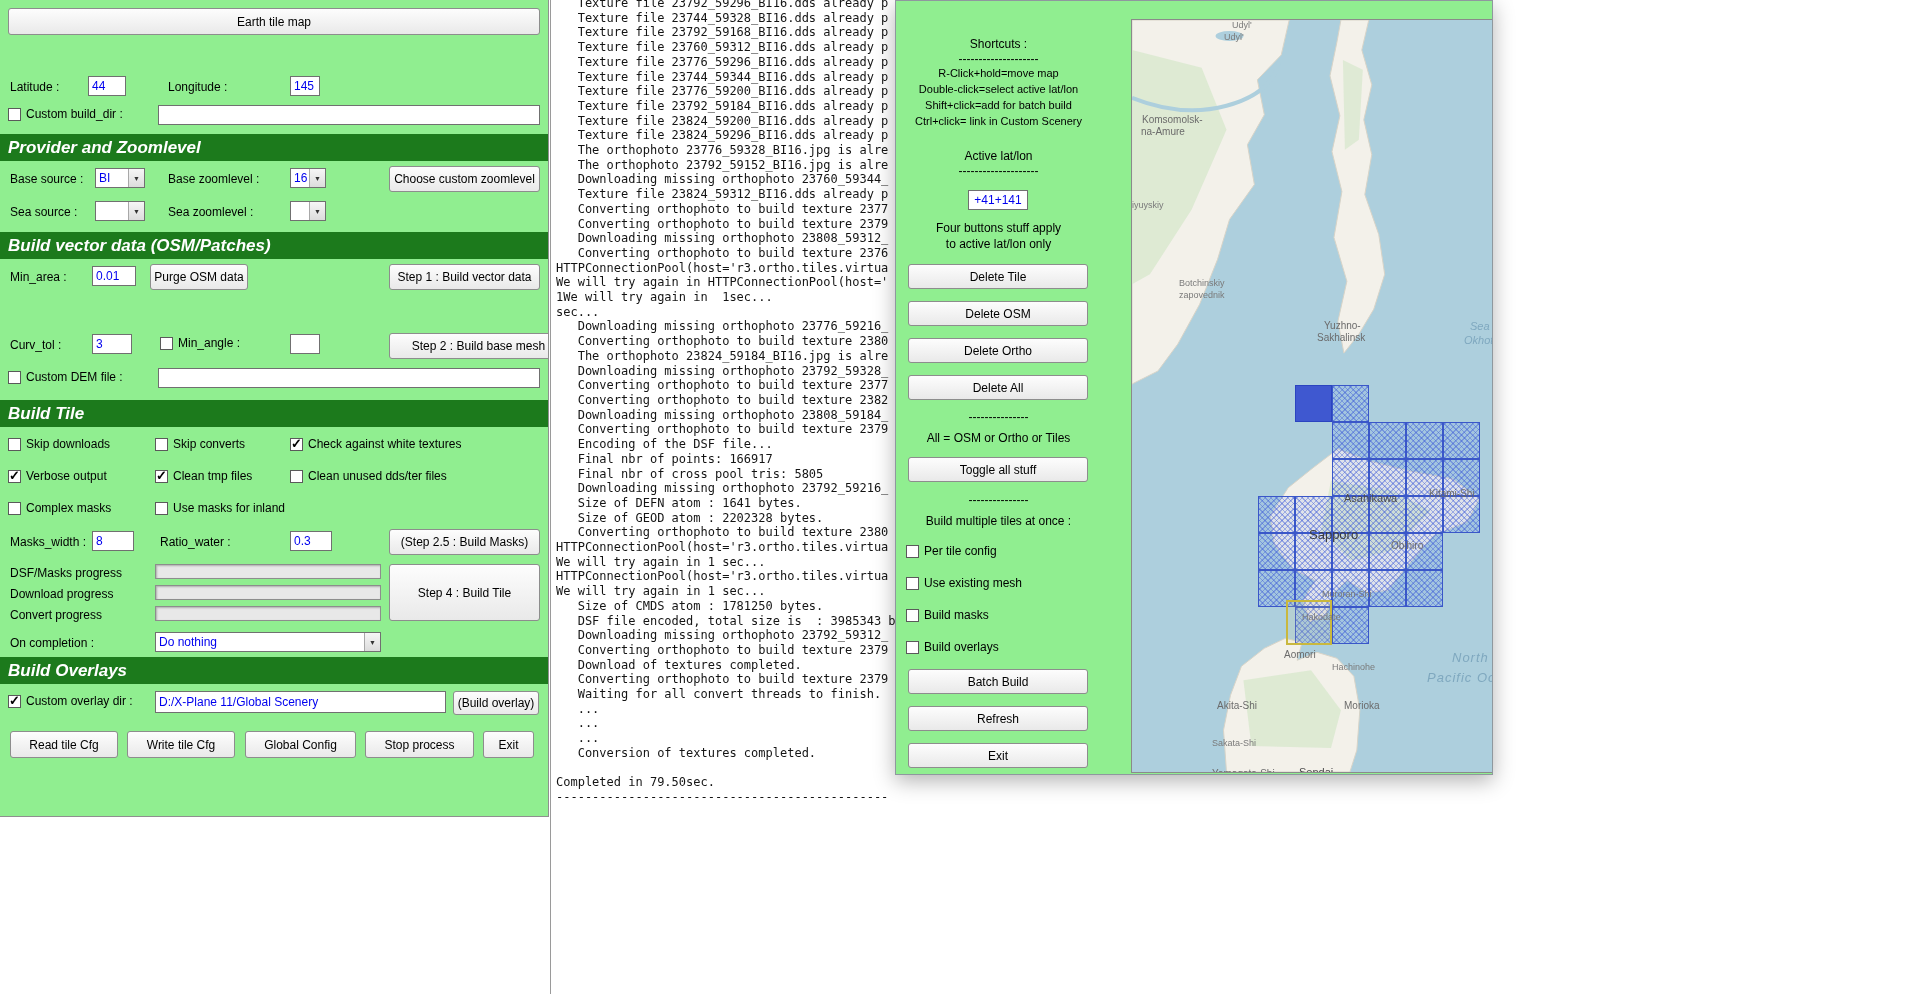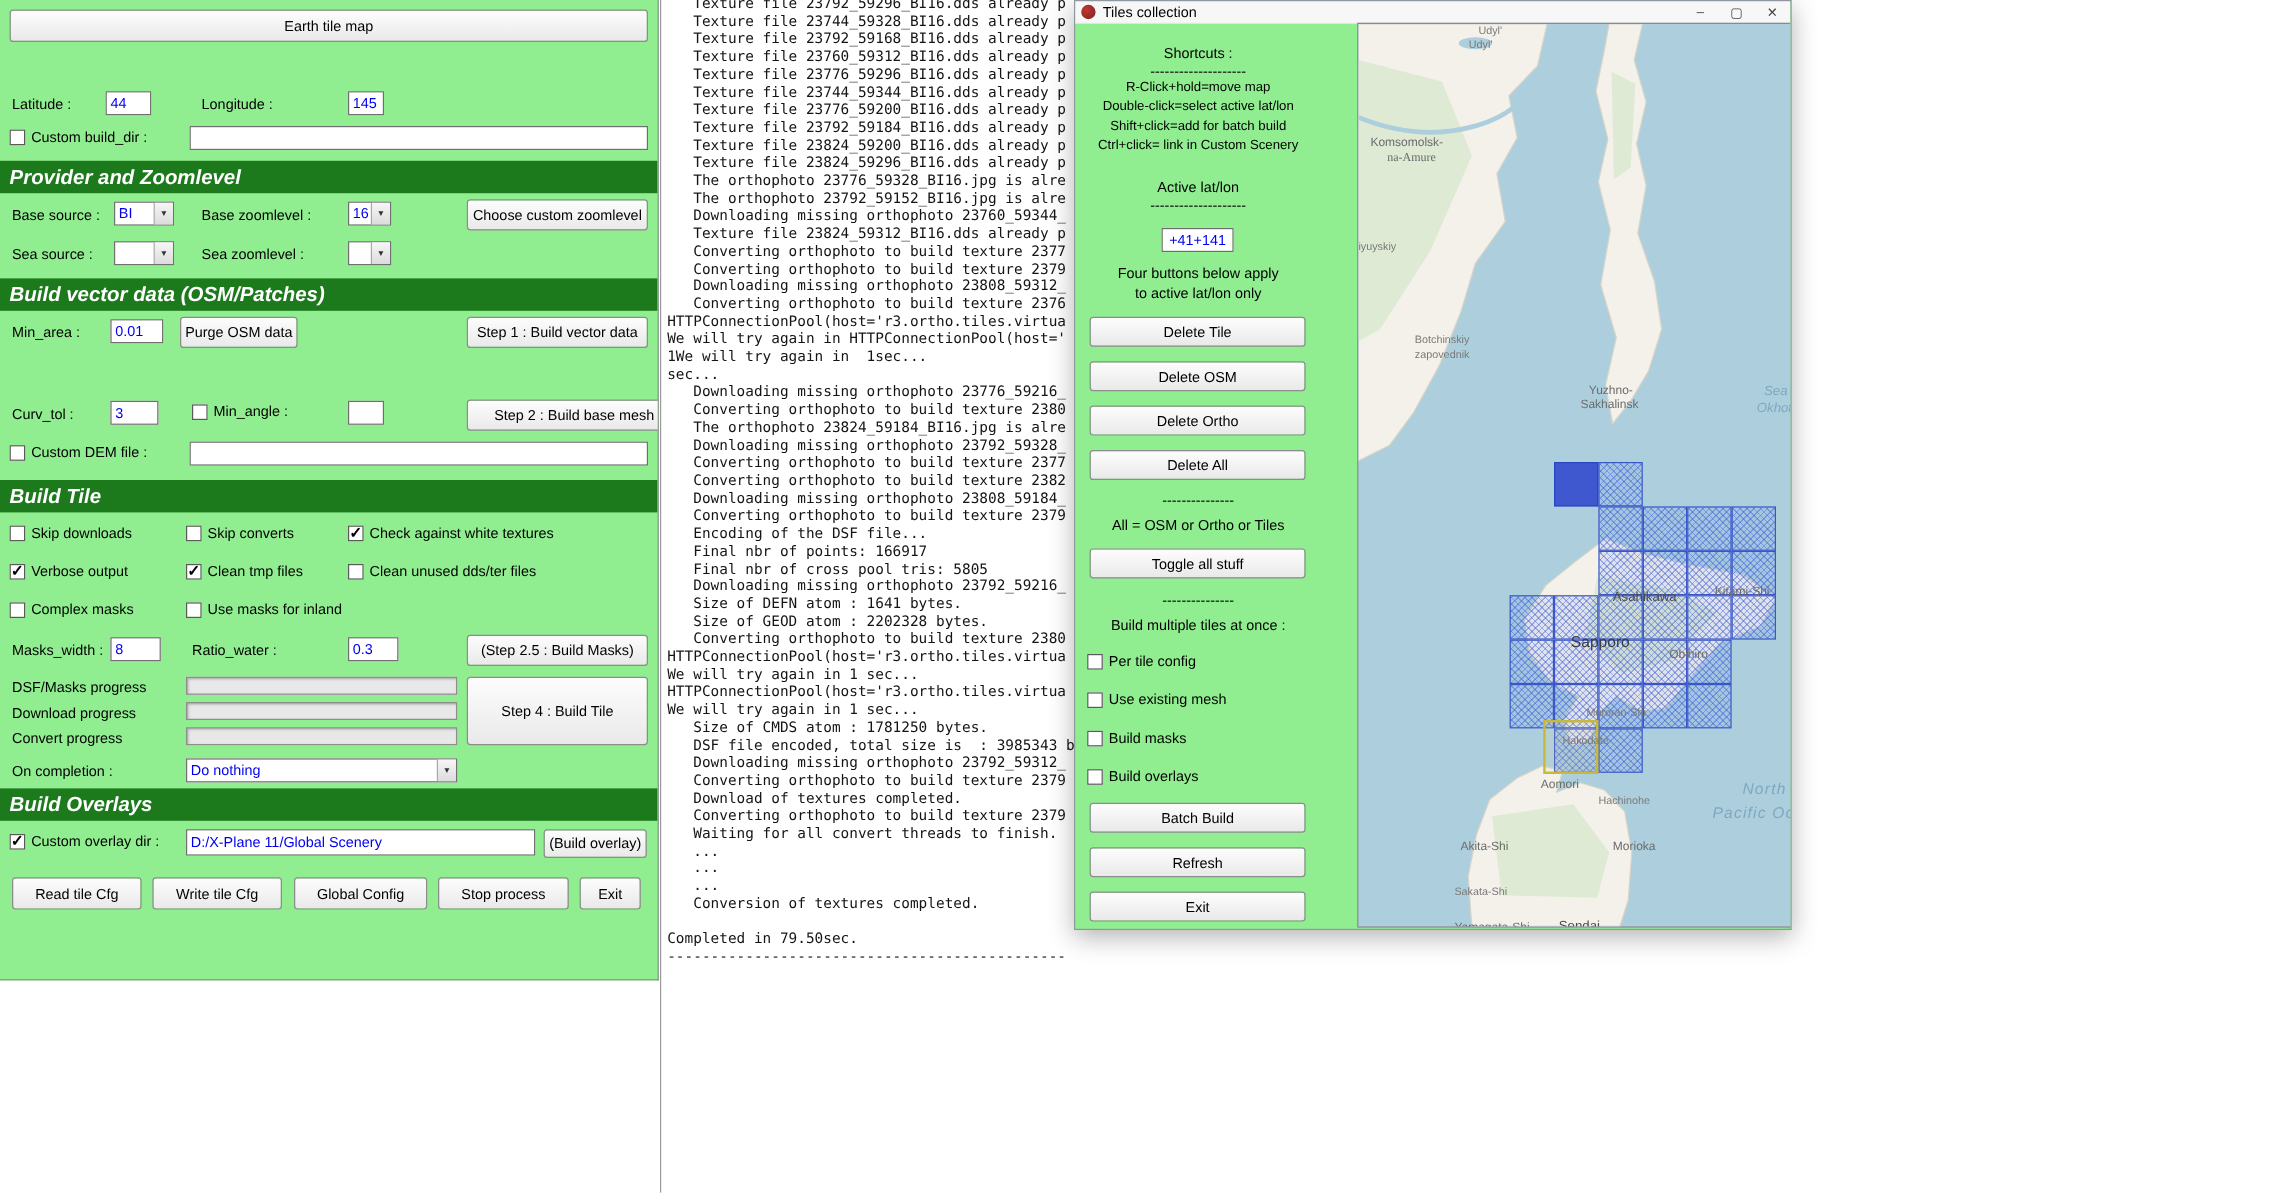--- a/index.html
+++ b/index.html
@@ -204,40 +204,33 @@
     <div class="btn" style="left:453px;top:691px;width:86px;height:24px;">(Build overlay)</div>
 
     <div class="btn" style="left:10px;top:731px;width:108px;height:27px;">Read tile Cfg</div>
     <div class="btn" style="left:127px;top:731px;width:108px;height:27px;">Write tile Cfg</div>
     <div class="btn" style="left:245px;top:731px;width:111px;height:27px;">Global Config</div>
     <div class="btn" style="left:365px;top:731px;width:109px;height:27px;">Stop process</div>
     <div class="btn" style="left:483px;top:731px;width:51px;height:27px;">Exit</div>
   </div>
 
   <div class="tiles-window">
-    <div class="titlebar">
-      <span class="app-icon"></span>
-      <span class="title-text">Tiles collection</span>
-      <span class="winbtn">–</span>
-      <span class="winbtn">▢</span>
-      <span class="winbtn">✕</span>
-    </div>
 
     <div class="tiles-sidebar">
       <div class="side-text" style="top:18px;">Shortcuts :</div>
       <div class="side-text" style="top:33px;">--------------------</div>
       <div class="side-text" style="top:48px;font-size:11px;">R-Click+hold=move map</div>
       <div class="side-text" style="top:64px;font-size:11px;">Double-click=select active lat/lon</div>
       <div class="side-text" style="top:80px;font-size:11px;">Shift+click=add for batch build</div>
       <div class="side-text" style="top:96px;font-size:11px;">Ctrl+click= link in Custom Scenery</div>
 
       <div class="side-text" style="top:130px;">Active lat/lon</div>
       <div class="side-text" style="top:145px;">--------------------</div>
       <input class="latlon-entry" style="top: 171px;" value="+41+141">
-      <div class="side-text" style="top:202px;">Four buttons below apply</div>
+      <div class="side-text" style="top:202px;">Four buttons stuff apply</div>
       <div class="side-text" style="top:218px;">to active lat/lon only</div>
 
       <div class="side-btn" style="top:245px;">Delete Tile</div>
       <div class="side-btn" style="top:282px;">Delete OSM</div>
       <div class="side-btn" style="top:319px;">Delete Ortho</div>
       <div class="side-btn" style="top:356px;">Delete All</div>
 
       <div class="side-text" style="top:391px;">---------------</div>
       <div class="side-text" style="top:412px;">All = OSM or Ortho or Tiles</div>
       <div class="side-btn" style="top:438px;">Toggle all stuff</div>
@@ -311,21 +304,21 @@
           <div class="tile hatched" style="left: 237px; top: 550px; width: 37px; height: 37px;"></div>
           <div class="tile hatched" style="left: 274px; top: 550px; width: 37px; height: 37px;"></div>
           <div class="tile hatched" style="left: 163px; top: 587px; width: 37px; height: 37px;"></div>
           <div class="tile hatched" style="left: 200px; top: 587px; width: 37px; height: 37px;"></div>
           <div class="tile yellow" style="left: 154px; top: 580px; width: 46px; height: 45px;"></div>
         </div>
       <div class="map-labels" style="position:absolute;inset:0;">
           <div class="map-label place-small" style="left: 100px; top: 0px;">Udyl'</div>
           <div class="map-label place-small" style="left: 92px; top: 12px;">Udyl'</div>
           <div class="map-label place" style="left: 10px; top: 94px;">Komsomolsk-</div>
-          <div class="map-label place" style="left: 24px; top: 106px; font-family: Liberation Serif, serif;">na-Amure</div>
+          <div class="map-label place" style="left: 9px; top: 106px;">na-Amure</div>
           <div class="map-label place-small" style="left: 0px; top: 180px;">iyuyskiy</div>
           <div class="map-label place-small" style="left: 47px; top: 258px;">Botchinskiy</div>
           <div class="map-label place-small" style="left: 47px; top: 270px;">zapovednik</div>
           <div class="map-label place" style="left: 192px; top: 300px;">Yuzhno-</div>
           <div class="map-label place" style="left: 185px; top: 312px;">Sakhalinsk</div>
           <div class="map-label water" style="left: 338px; top: 300px;">Sea of</div>
           <div class="map-label water" style="left: 332px; top: 314px;">Okhotsk</div>
           <div class="map-label city" style="left: 212px; top: 472px;">Asahikawa</div>
           <div class="map-label place" style="left: 297px; top: 468px;">Kitami-Shi</div>
           <div class="map-label city-large" style="left: 177px; top: 507px;">Sapporo</div>

